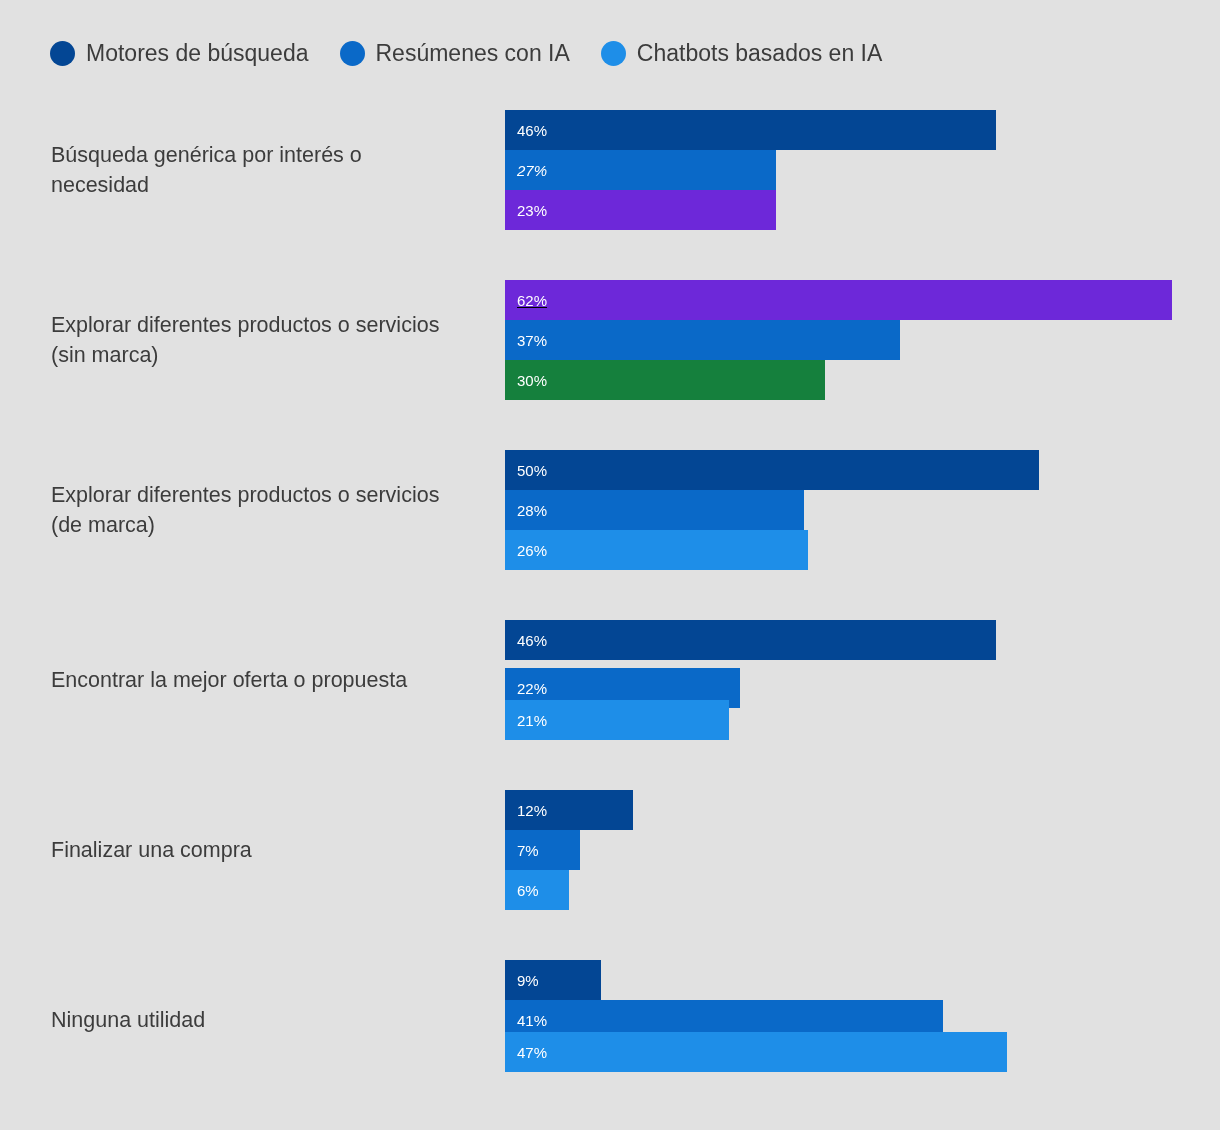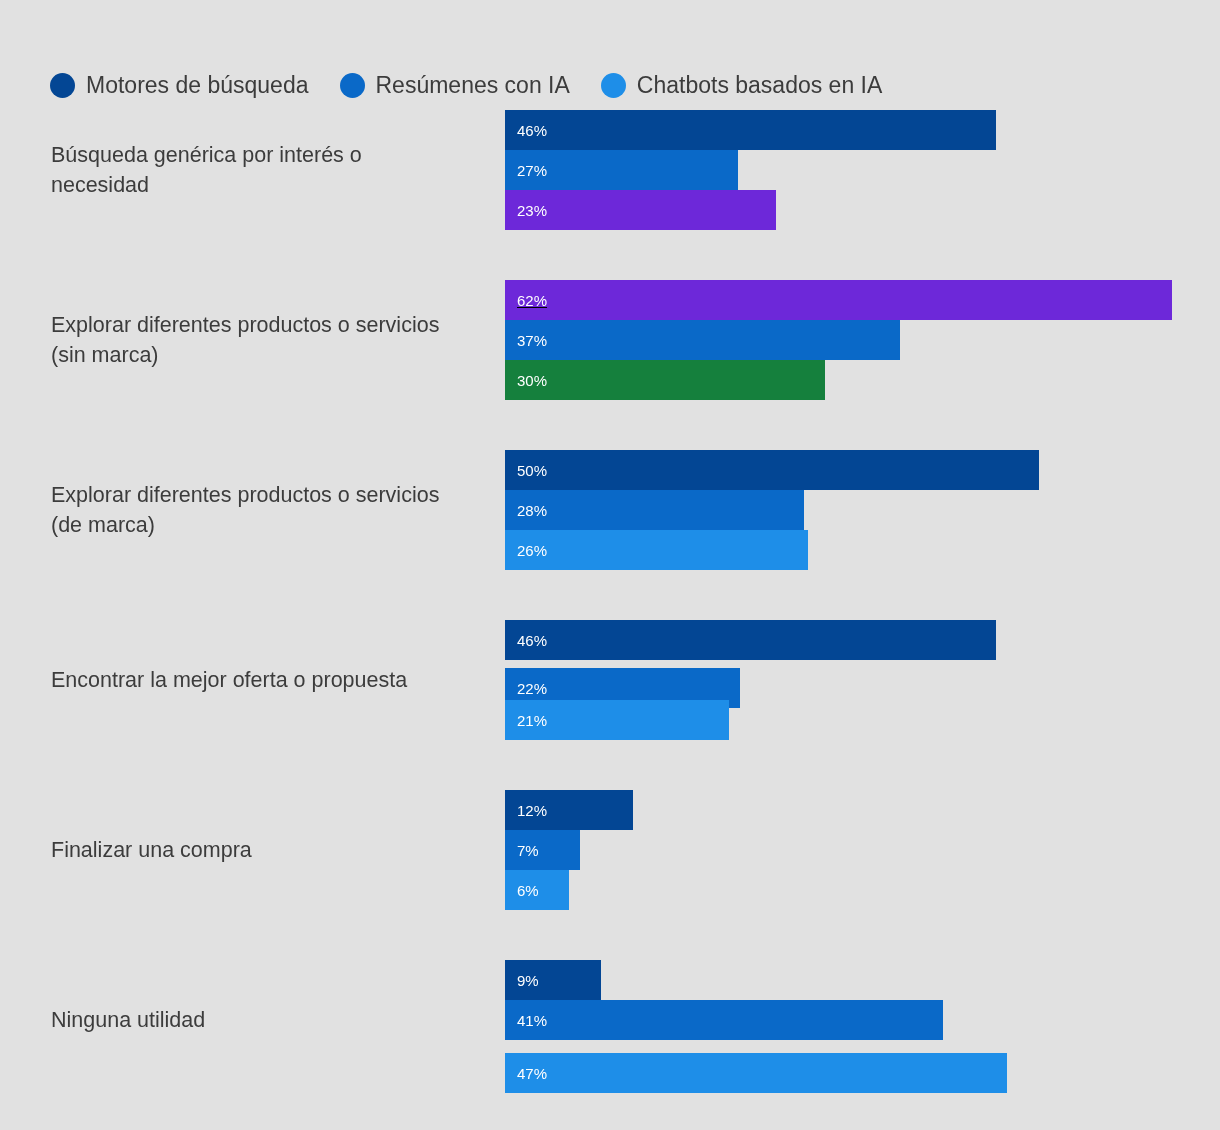--- a/index.html
+++ b/index.html
@@ -12,21 +12,21 @@
     background: #e1e1e1;
     font-family: "Liberation Sans", sans-serif;
     overflow: hidden;
     position: relative;
   }
 
   
   #legend {
     position: absolute;
     left: 50px;
-    top: 68px;
+    top: 36px;
     display: flex;
     align-items: center;
     gap: 0px;
     height: 34px;
   }
   .legend-item {
     display: flex;
     align-items: center;
     margin-right: 31px;
   }
@@ -110,21 +110,21 @@
   </div>
 
 <div id="plot">
     <div class="group" style="top: 110px;">
       <div class="cat-label">Búsqueda genérica por interés o
 necesidad</div>
       <div class="bars">
         <div class="bar" style="top: 0px; width: 491.28px; background: rgb(3, 70, 148);">
           <span class="bar-value">46%</span>
         </div>
-        <div class="bar" style="top: 40px; width: 233px; background: rgb(10, 105, 200);">
+        <div class="bar" style="top: 40px; width: 271px; background: rgb(10, 105, 200); font-style: italic;">
           <span class="bar-value">27%</span>
         </div>
         <div class="bar" style="top: 80px; width: 271px; background: #6d28d9;">
           <span class="bar-value">23%</span>
         </div>
       </div>
     </div>
     <div class="group" style="top: 280px;">
       <div class="cat-label">Explorar diferentes productos o servicios
 (sin marca)</div>
@@ -185,18 +185,18 @@
     </div>
     <div class="group" style="top: 960px;">
       <div class="cat-label">Ninguna utilidad</div>
       <div class="bars">
         <div class="bar" style="top: 0px; width: 96.12px; background: rgb(3, 70, 148);">
           <span class="bar-value">9%</span>
         </div>
         <div class="bar" style="top: 40px; width: 437.88px; background: rgb(10, 105, 200);">
           <span class="bar-value">41%</span>
         </div>
-        <div class="bar" style="top: 93px; width: 501.96px; background: rgb(30, 142, 232);">
+        <div class="bar" style="top: 72px; width: 501.96px; background: rgb(30, 142, 232);">
           <span class="bar-value">47%</span>
         </div>
       </div>
     </div>
   </div>
 
 </body></html>

